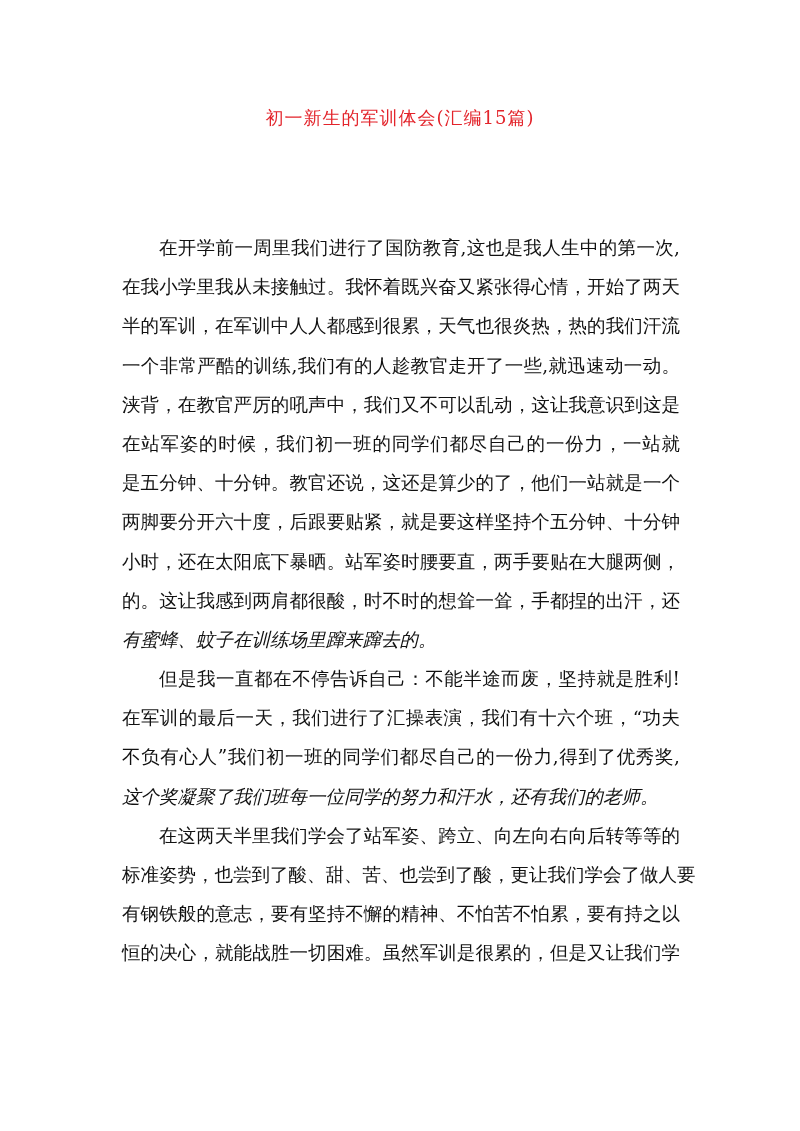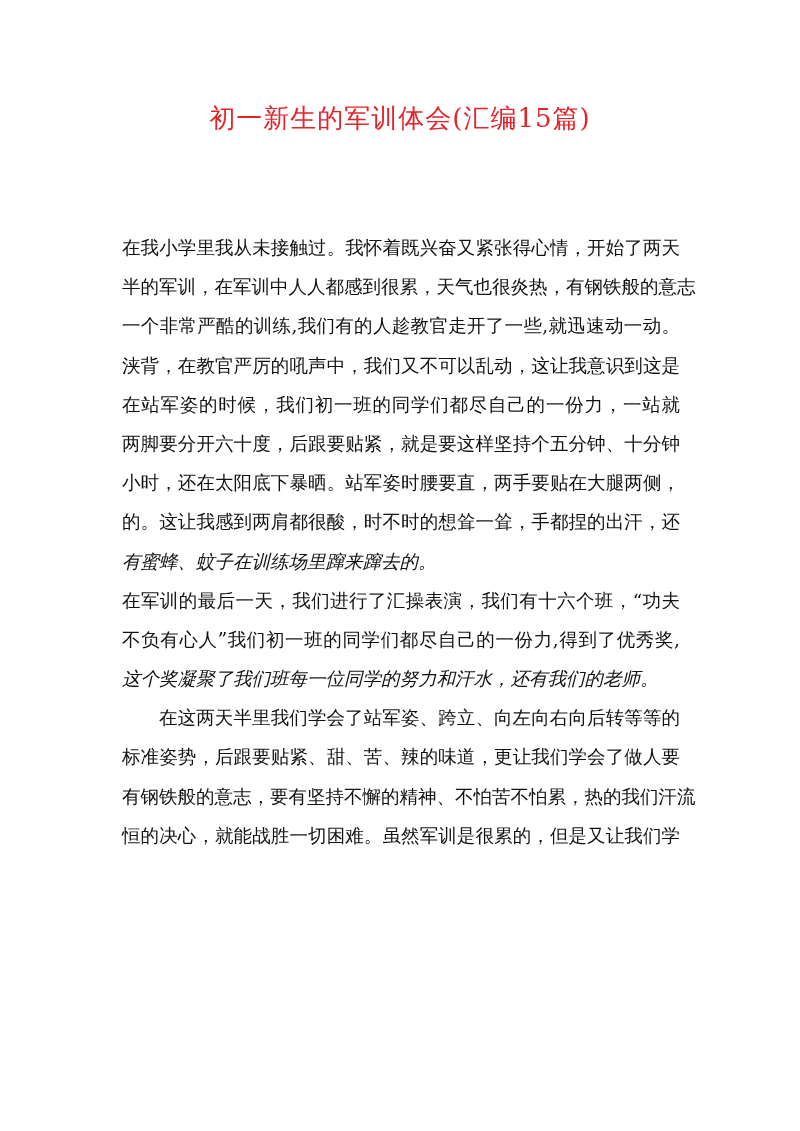--- a/index.html
+++ b/index.html
@@ -21,21 +21,21 @@
       width: 800px;
       height: 1131px;
       background: #ffffff;
     }
     .title {
       position: absolute;
       top: 103px;
       left: 0;
       width: 800px;
       text-align: center;
-      font-size: 26px;
+      font-size: 18px;
       line-height: 30px;
       letter-spacing: 1px;
       white-space: nowrap;
     }
     .body-text {
       position: absolute;
       top: 228px;
       left: 122px;
       width: 558px;
     }
@@ -63,37 +63,40 @@
     }
   </style>
 </head>
 <body>
 
 <div class="page">
   <div class="title" style="color: rgb(227, 36, 43);">初一新生的军训体会(汇编15篇)</div>
 
   <div class="body-text" style="color: rgb(17, 17, 17);">
     <div class="para">
+      <span class="line indent">在开学前一周里我们进行了国防教育,这也是我人生中的第一次,</span>
       <span class="line">在我小学里我从未接触过。我怀着既兴奋又紧张得心情，开始了两天</span>
-      <span class="line">半的军训，在军训中人人都感到很累，天气也很炎热，有钢铁般的意志</span>
+      <span class="line">半的军训，在军训中人人都感到很累，天气也很炎热，热的我们汗流</span>
       <span class="line">一个非常严酷的训练,我们有的人趁教官走开了一些,就迅速动一动。</span>
       <span class="line">浃背，在教官严厉的吼声中，我们又不可以乱动，这让我意识到这是</span>
       <span class="line">在站军姿的时候，我们初一班的同学们都尽自己的一份力，一站就</span>
+      <span class="line">是五分钟、十分钟。教官还说，这还是算少的了，他们一站就是一个</span>
       <span class="line">两脚要分开六十度，后跟要贴紧，就是要这样坚持个五分钟、十分钟</span>
       <span class="line">小时，还在太阳底下暴晒。站军姿时腰要直，两手要贴在大腿两侧，</span>
       <span class="line">的。这让我感到两肩都很酸，时不时的想耸一耸，手都捏的出汗，还</span>
       <span class="line last">有蜜蜂、蚊子在训练场里蹿来蹿去的。</span>
     </div>
 
     <div class="para">
+      <span class="line indent">但是我一直都在不停告诉自己：不能半途而废，坚持就是胜利!</span>
       <span class="line">在军训的最后一天，我们进行了汇操表演，我们有十六个班，“功夫</span>
       <span class="line">不负有心人”我们初一班的同学们都尽自己的一份力,得到了优秀奖,</span>
       <span class="line last">这个奖凝聚了我们班每一位同学的努力和汗水，还有我们的老师。</span>
     </div>
 
     <div class="para">
       <span class="line indent">在这两天半里我们学会了站军姿、跨立、向左向右向后转等等的</span>
-      <span class="line">标准姿势，后跟要贴紧、甜、苦、辣的味道，更让我们学会了做人要</span>
-      <span class="line">有钢铁般的意志，要有坚持不懈的精神、不怕苦不怕累，热的我们汗流</span>
+      <span class="line">标准姿势，也尝到了酸、甜、苦、也尝到了酸，更让我们学会了做人要</span>
+      <span class="line">有钢铁般的意志，要有坚持不懈的精神、不怕苦不怕累，要有持之以</span>
       <span class="line">恒的决心，就能战胜一切困难。虽然军训是很累的，但是又让我们学</span>
     </div>
   </div>
 </div>
 
 </body></html>

